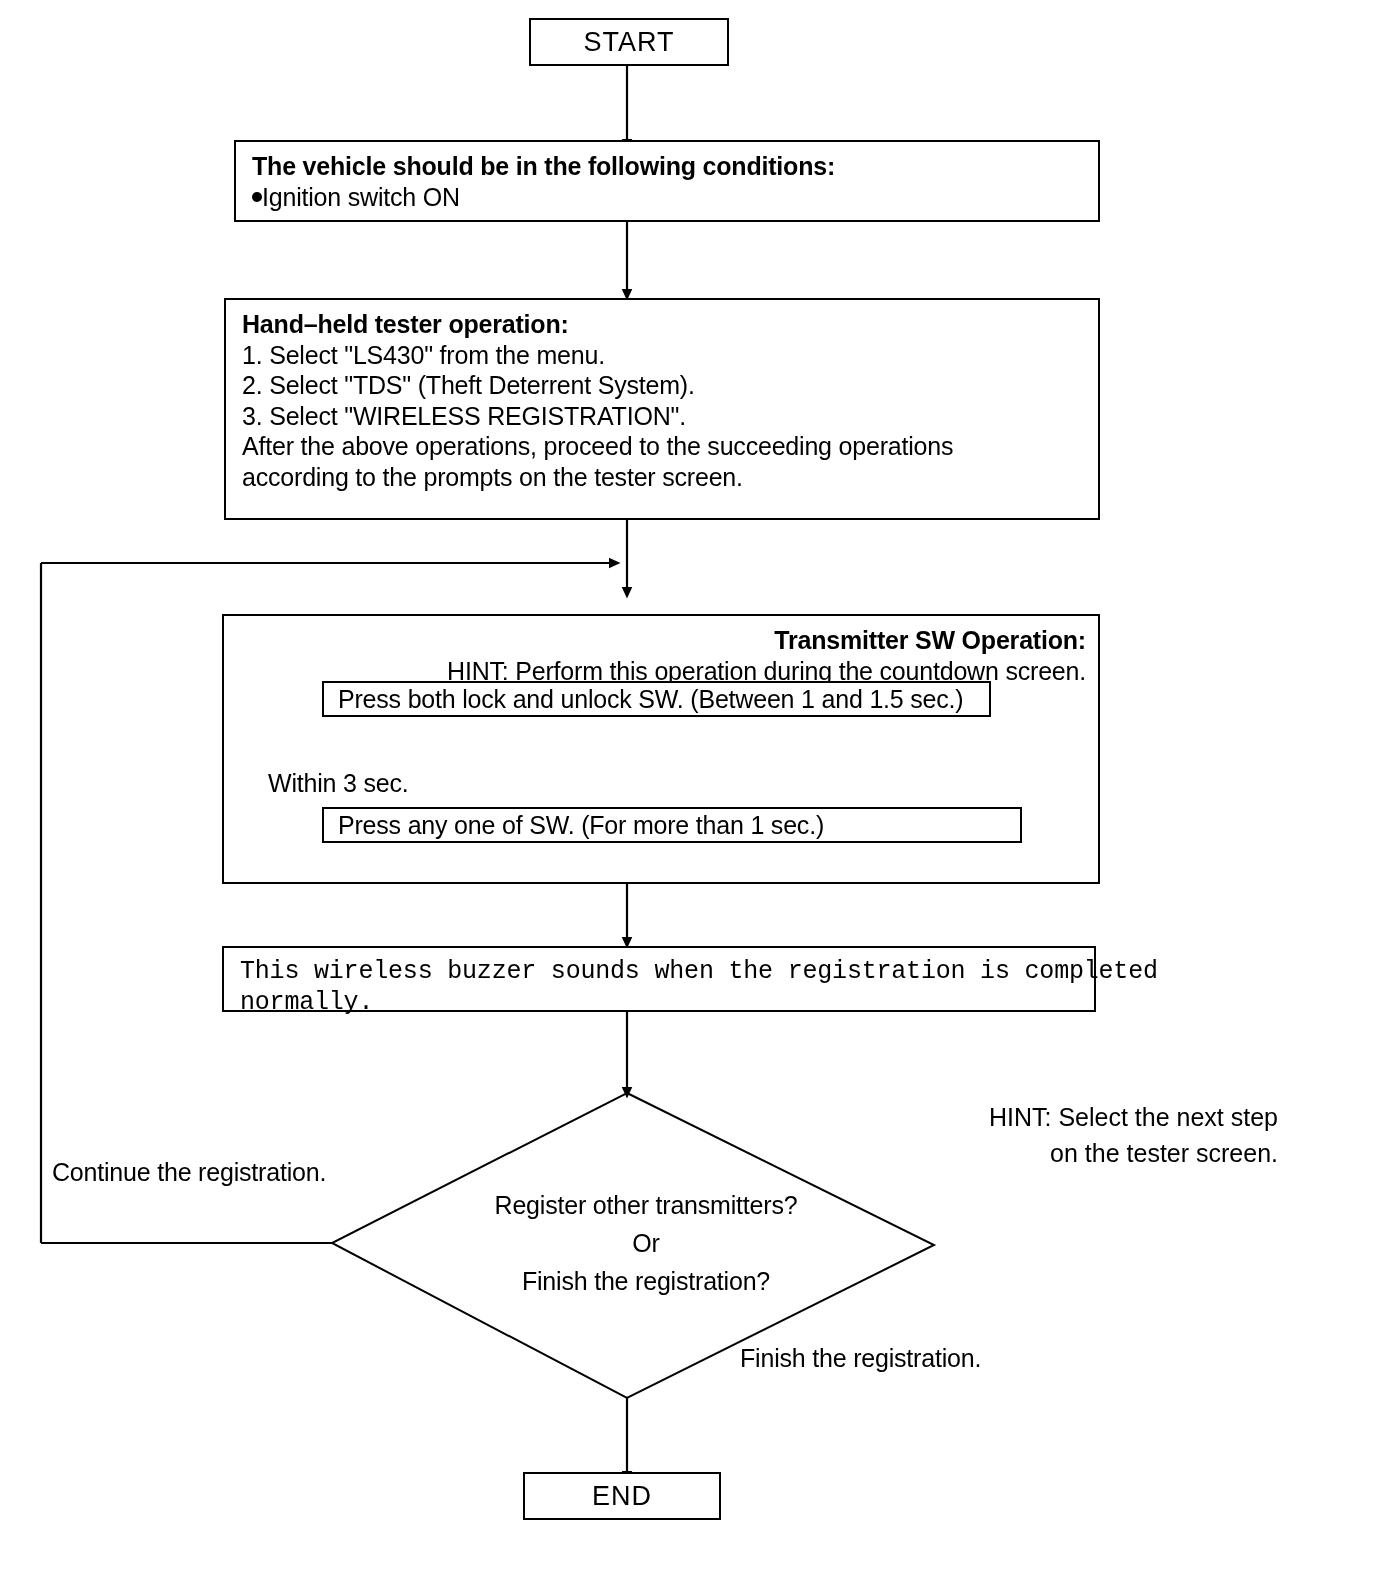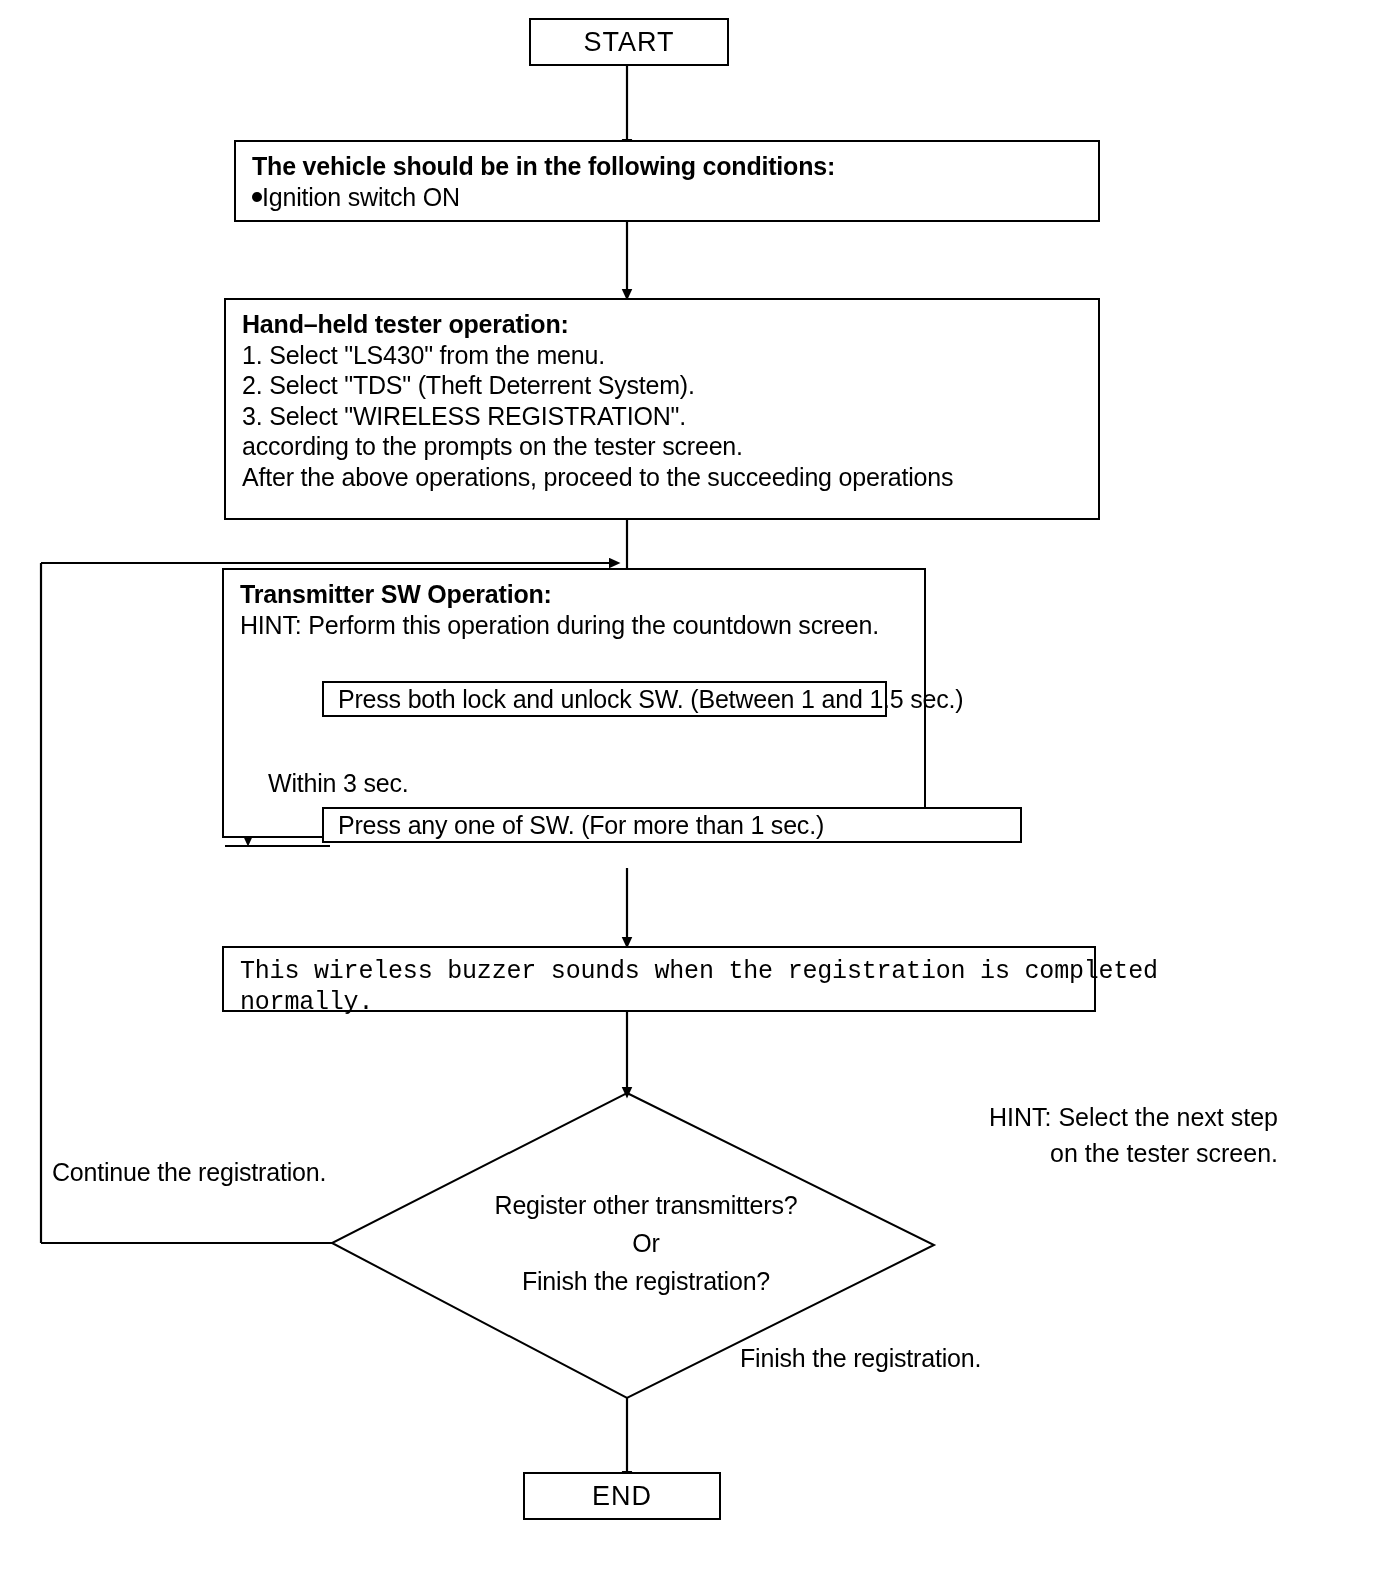--- a/index.html
+++ b/index.html
@@ -155,30 +155,30 @@
       <span class="dot"></span>
       <span>Ignition switch ON</span>
     </div>
   </div>
 
   <div class="node proc" style="left:224px; top:298px; width:876px; height:222px;">
     <div class="ttl">Hand–held tester operation:</div>
     <div class="ln">1. Select "LS430" from the menu.</div>
     <div class="ln">2. Select "TDS" (Theft Deterrent System).</div>
     <div class="ln">3. Select "WIRELESS REGISTRATION".</div>
+    <div class="ln">After the above operations, proceed to the succeeding operations</div>
     <div class="ln">according to the prompts on the tester screen.</div>
-    <div class="ln">After the above operations, proceed to the succeeding operations</div>
-  </div>
-
-  <div class="node proc" style="left:222px; top:568px; width:704px; height:270px;">
+  </div>
+
+  <div class="node proc" style="left:222px; top:614px; width:878px; height:270px;text-align:right;">
     <div class="ttl">Transmitter SW Operation:</div>
     <div class="ln">HINT: Perform this operation during the countdown screen.</div>
   </div>
 
-  <div class="inner" style="left:322px; top:681px; width:565px; height:36px;">
+  <div class="inner" style="left:322px; top:681px; width:669px; height:36px;">
     <span>Press both lock and unlock SW. (Between 1 and 1.5 sec.)</span>
   </div>
 
   <div class="inner" style="left:322px; top:807px; width:700px; height:36px;">
     <span>Press any one of SW. (For more than 1 sec.)</span>
   </div>
 
   <div class="freetext" style="left:268px; top:767px;">
     <span>Within 3 sec.</span>
   </div>

